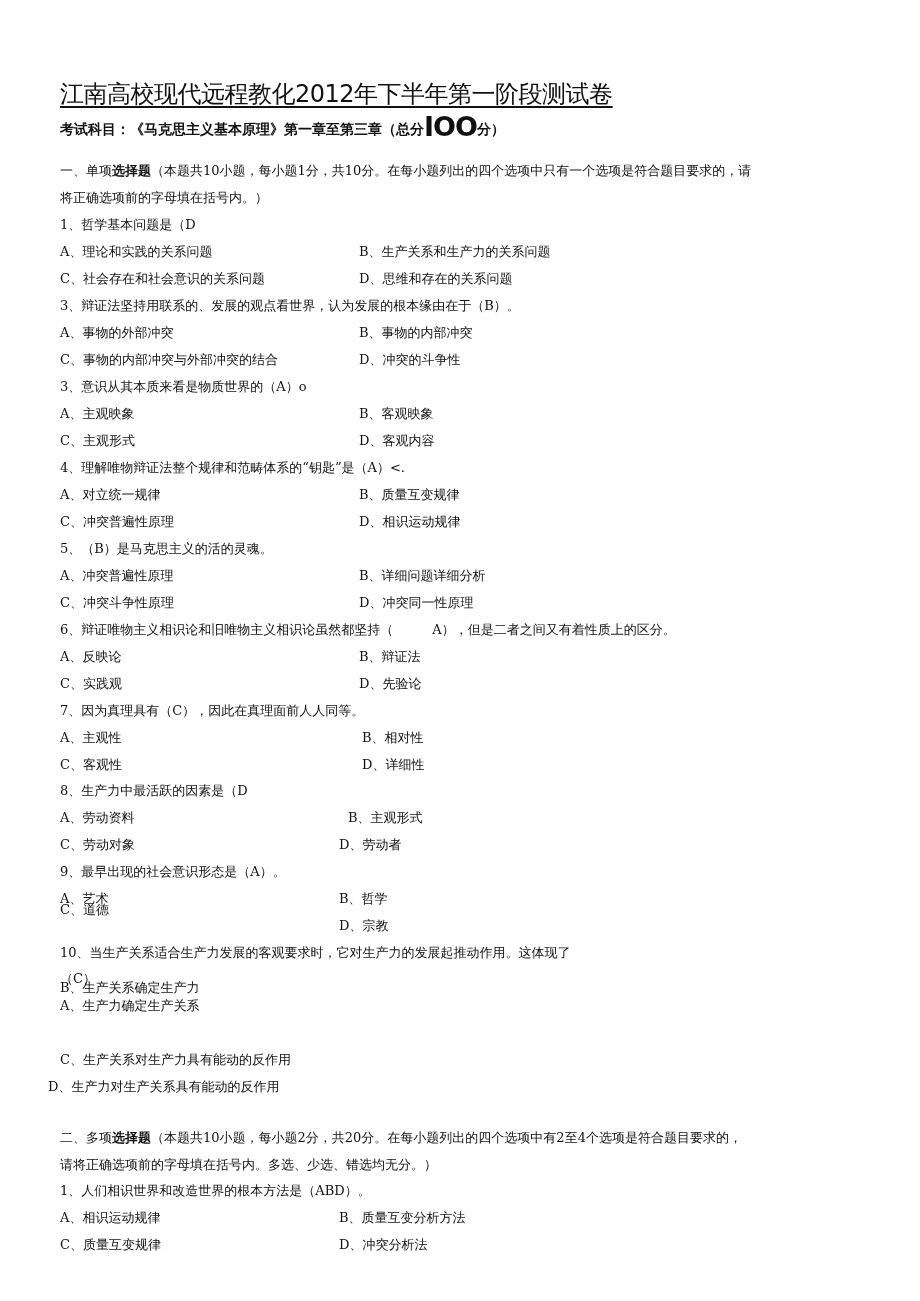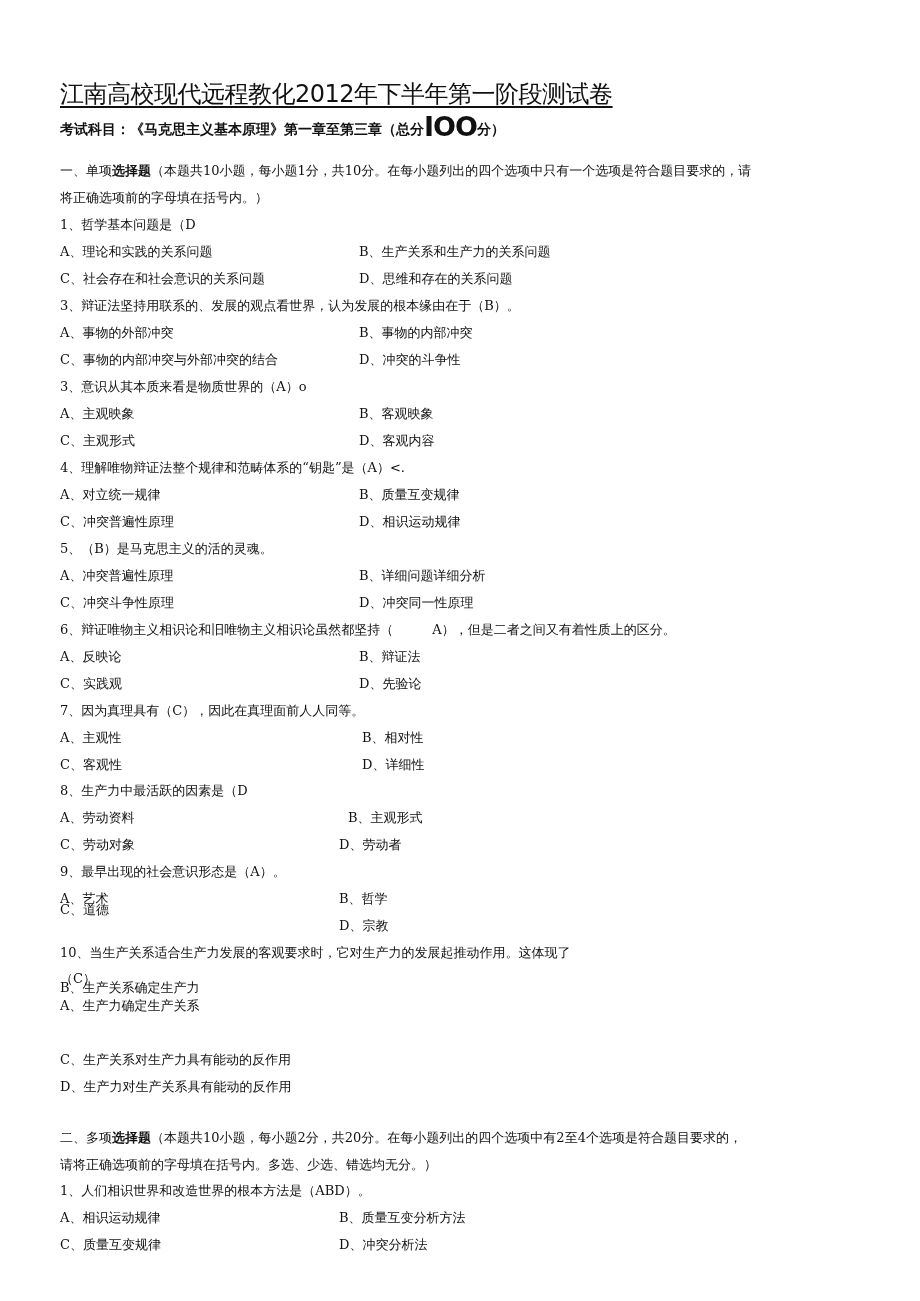--- a/index.html
+++ b/index.html
@@ -78,21 +78,21 @@
 <div class="opt" style="left:60px;top:889px">A、艺术</div>
 <div class="opt" style="left:339px;top:889px">B、哲学</div>
 <div class="opt" style="left:60px;top:900px">C、道德</div>
 <div class="opt" style="left:339px;top:916px">D、宗教</div>
 
 <div class="line" style="top:943px">10、当生产关系适合生产力发展的客观要求时，它对生产力的发展起推动作用。这体现了</div>
 <div class="line" style="top:969px">（C）</div>
 <div class="opt" style="left:60px;top:996px">A、生产力确定生产关系</div>
 <div class="opt" style="left:60px;top:978px">B、生产关系确定生产力</div>
 <div class="opt" style="left:60px;top:1050px">C、生产关系对生产力具有能动的反作用</div>
-<div class="opt" style="left:60px;top:1077px">D、生产力对生产关系具有能动的反作用</div>
+<div class="opt" style="left:48px;top:1077px">D、生产力对生产关系具有能动的反作用</div>
 
 <div class="line" style="top:1128px"><span>二、多项</span><b class="kw">选择题</b><span>（本题共10小题，每小题2分，共20分。在每小题列出的四个选项中有2至4个选项是符合题目要求的，</span></div>
 <div class="line" style="top:1155px">请将正确选项前的字母填在括号内。多选、少选、错选均无分。）</div>
 
 <div class="line" style="top:1181px">1、人们相识世界和改造世界的根本方法是（ABD）。</div>
 <div class="opt" style="left:60px;top:1208px">A、相识运动规律</div>
 <div class="opt" style="left:339px;top:1208px">B、质量互变分析方法</div>
 <div class="opt" style="left:60px;top:1235px">C、质量互变规律</div>
 <div class="opt" style="left:339px;top:1235px">D、冲突分析法</div>
 

